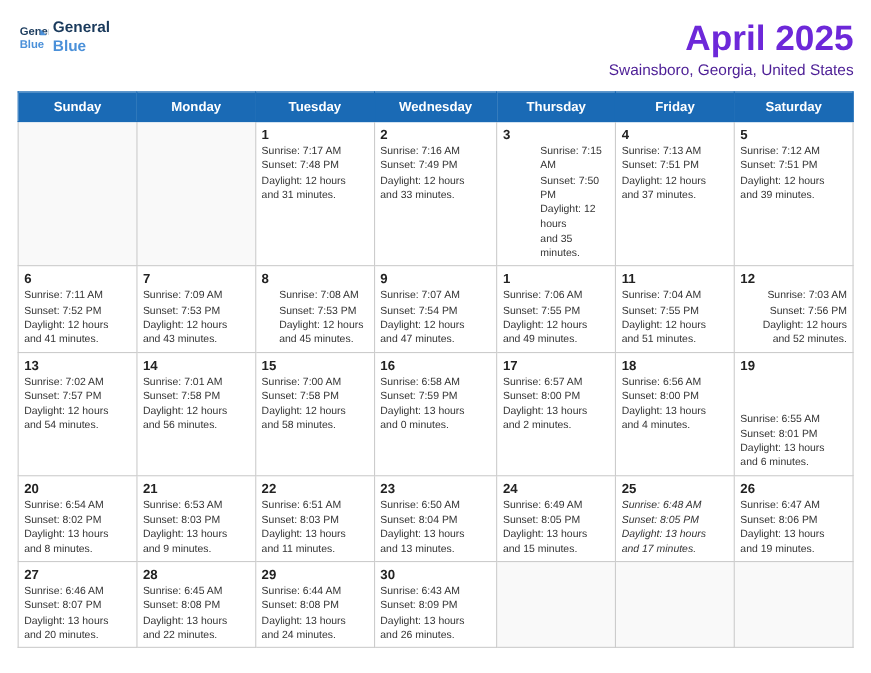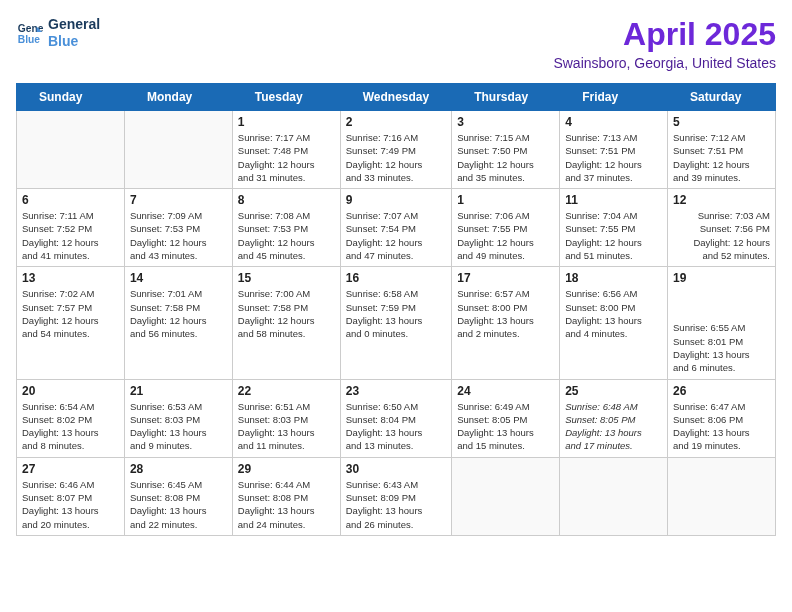--- a/index.html
+++ b/index.html
@@ -42,21 +42,21 @@
       width: 100%;
       border-collapse: collapse;
       border: 1px solid #ccc;
     }
     .calendar th {
       background-color: #1a6ab5;
       color: #fff;
       font-size: 12px;
       font-weight: bold;
       padding: 6px 22px;
-      text-align: left;
+      text-align: center;
       border: 1px solid #1a6ab5;
     }
     .calendar td {
       border: 1px solid #ccc;
       vertical-align: top;
       padding: 4px 5px;
       width: 108px;
       min-height: 80px;
       font-size: 10px;
       color: #333;
@@ -123,21 +123,21 @@
         </td>
         <td>
           <span class="day-number">2</span>
           <div class="day-info" style="white-space: pre-line;">Sunrise: 7:16 AM
 Sunset: 7:49 PM
 Daylight: 12 hours
 and 33 minutes.</div>
         </td>
         <td>
           <span class="day-number">3</span>
-          <div class="day-info" style="white-space: pre-line;">Sunrise: 7:15 AM
+          <div class="day-info" style="white-space: pre-line; margin-left: 34px;">Sunrise: 7:15 AM
 Sunset: 7:50 PM
 Daylight: 12 hours
 and 35 minutes.</div>
         </td>
         <td>
           <span class="day-number">4</span>
           <div class="day-info" style="white-space: pre-line;">Sunrise: 7:13 AM
 Sunset: 7:51 PM
 Daylight: 12 hours
 and 37 minutes.</div>
@@ -160,21 +160,21 @@
         </td>
         <td>
           <span class="day-number">7</span>
           <div class="day-info" style="white-space: pre-line;">Sunrise: 7:09 AM
 Sunset: 7:53 PM
 Daylight: 12 hours
 and 43 minutes.</div>
         </td>
         <td>
           <span class="day-number">8</span>
-          <div class="day-info" style="white-space: pre-line;">Sunrise: 7:08 AM
+          <div class="day-info" style="white-space: pre-line; margin-left: 16px;">Sunrise: 7:08 AM
 Sunset: 7:53 PM
 Daylight: 12 hours
 and 45 minutes.</div>
         </td>
         <td>
           <span class="day-number">9</span>
           <div class="day-info" style="white-space: pre-line;">Sunrise: 7:07 AM
 Sunset: 7:54 PM
 Daylight: 12 hours
 and 47 minutes.</div>

